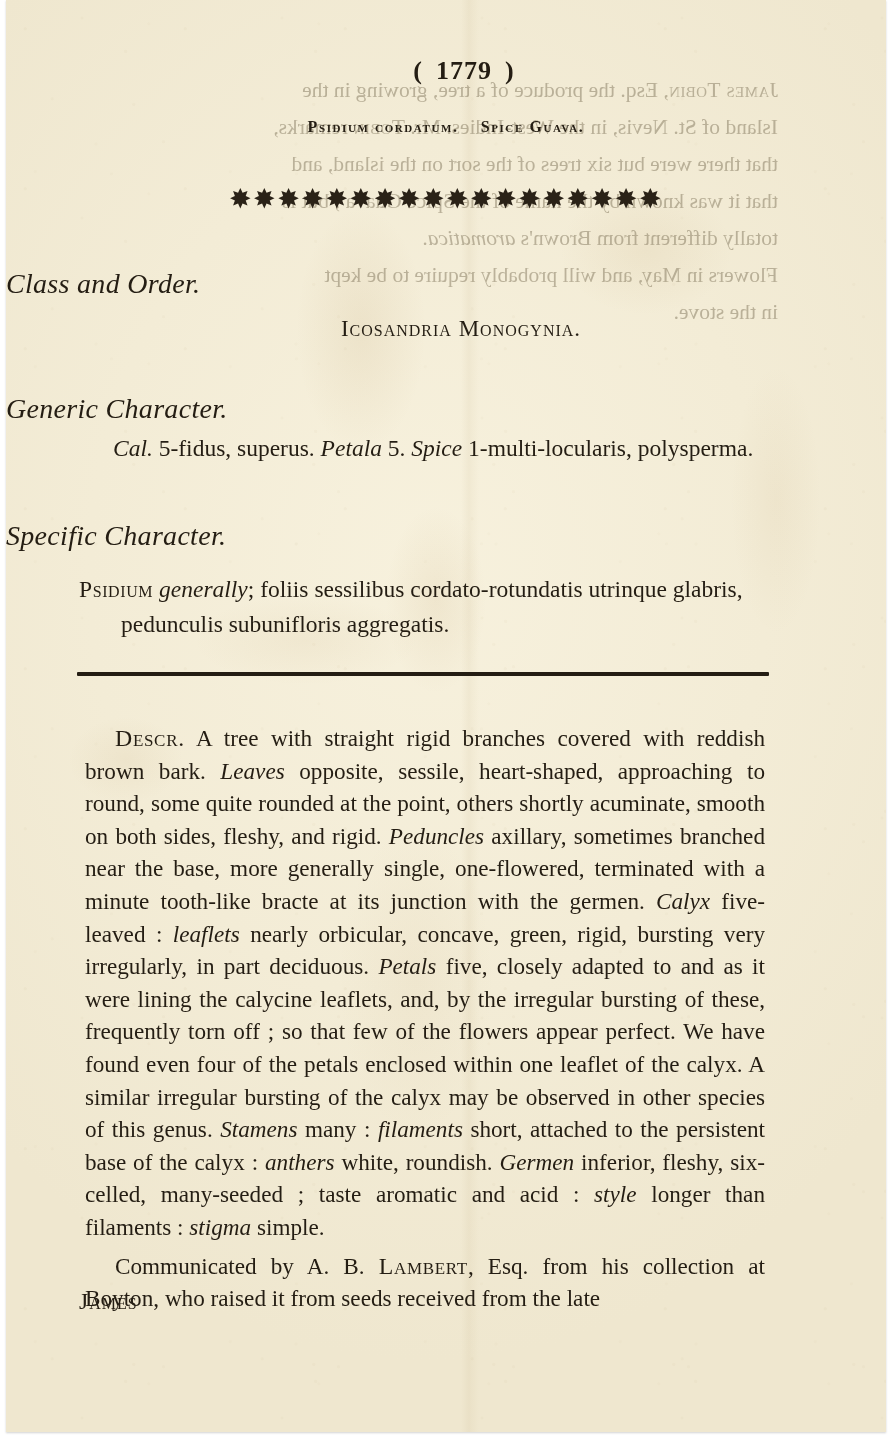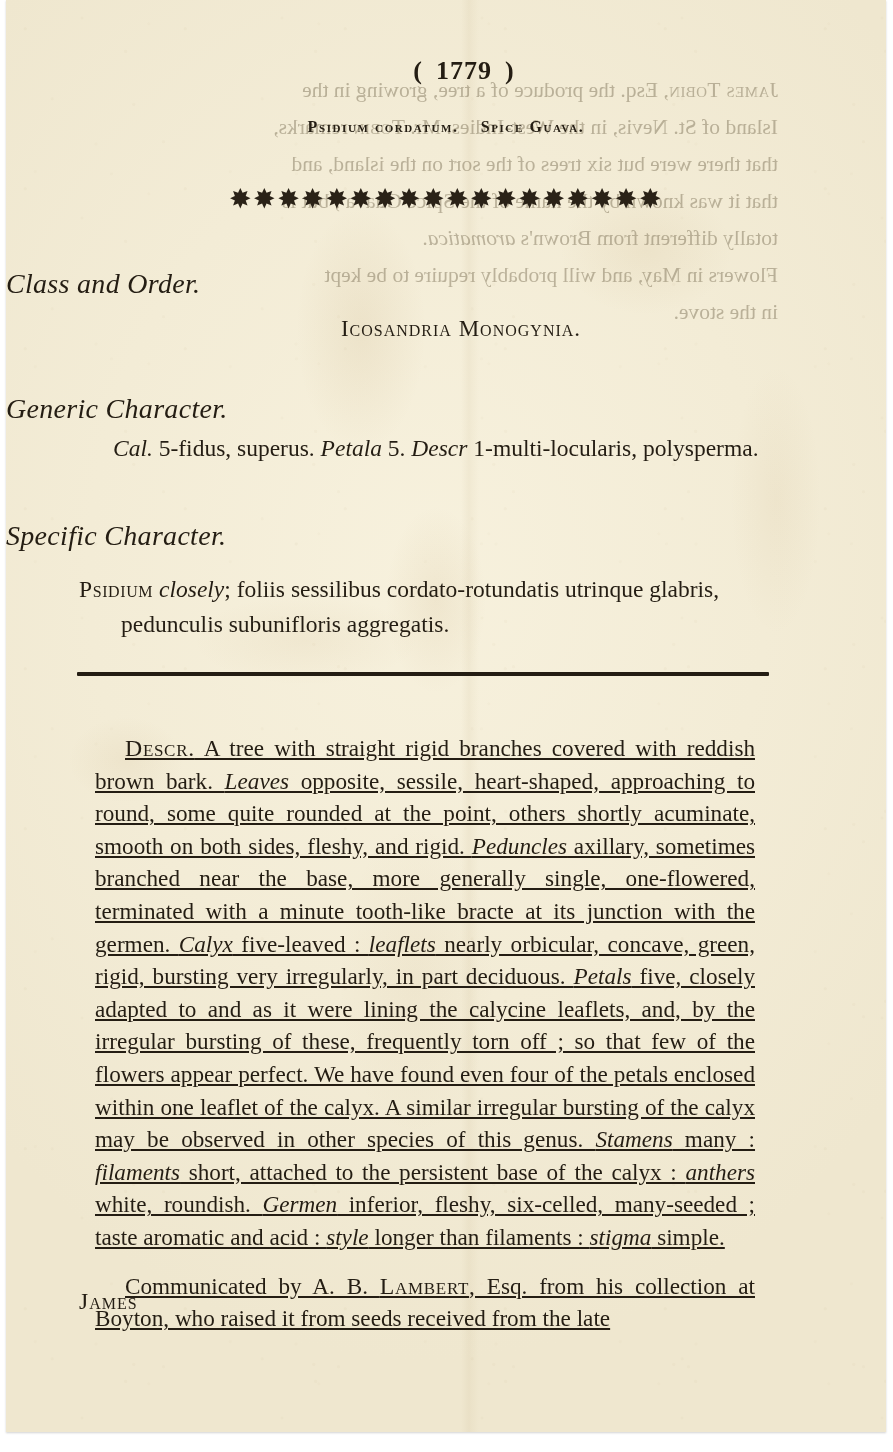--- a/index.html
+++ b/index.html
@@ -193,21 +193,21 @@
   .descr-body {
     position: absolute;
     top: 716px;
     left: 73px;
     width: 692px;
     font-size: 23.2px;
     line-height: 32.6px;
     text-align: justify;
     text-justify: inter-word;
   }
-  .descr-body p { margin: 16px; text-decoration: underline; }
+  .descr-body p { margin: 6px; }
   .descr-body p.para-indent { text-indent: 30px; }
   .descr-body .sc { font-variant: small-caps; letter-spacing: .7px; font-size: 23.8px; }
   .descr-body .it { font-style: italic; }
 
   .catchword {
     position: absolute;
     top: 1288px;
     left: 73px;
     width: 692px;
     text-align: left;
@@ -240,24 +240,24 @@
     <div class="folio"><span class="paren">(</span><span>1779</span><span class="paren">)</span></div>
 
     <div class="species-head"><span>Psidium cordatum.</span><span class="gap"></span><span>Spice Guava.</span></div>
 
     <div class="asterisk-rule">✸✸✸✸✸✸✸✸✸✸✸✸✸✸✸✸✸✸</div>
 
     <div class="sect-label class-order">Class and Order.</div>
     <div class="class-order-value">Icosandria Monogynia.</div>
 
     <div class="sect-label generic-char">Generic Character.</div>
-    <div class="generic-text"><span class="it">Cal.</span><span> 5-fidus, superus.  </span><span class="it">Petala</span><span> 5.  </span><span class="it">Descr</span><span> 1-multi-locularis, polysperma.</span></div>
+    <div class="generic-text"><span class="it">Cal.</span><span> 5-fidus, superus.  </span><span class="it">Petala</span><span> 5.  </span><span class="it">Spice</span><span> 1-multi-locularis, polysperma.</span></div>
 
     <div class="sect-label specific-char">Specific Character.</div>
-    <div class="specific-text"><span class="sc">Psidium</span> <span class="it">closely</span><span>; foliis sessilibus cordato-rotundatis utrinque glabris, pedunculis subunifloris aggregatis.</span></div>
+    <div class="specific-text"><span class="sc">Psidium</span> <span class="it">generally</span><span>; foliis sessilibus cordato-rotundatis utrinque glabris, pedunculis subunifloris aggregatis.</span></div>
 
     <div class="divider"></div>
 
     <div class="descr-body">
       <p class="para-indent"><span class="sc">Descr.</span><span>  A tree with straight rigid branches covered with reddish brown bark.  </span><span class="it">Leaves</span><span> opposite, sessile, heart-shaped, approaching to round, some quite rounded at the point, others shortly acuminate, smooth on both sides, fleshy, and rigid. </span><span class="it">Peduncles</span><span> axillary, sometimes branched near the base, more generally single, one-flowered, terminated with a minute tooth-like bracte at its junction with the germen.  </span><span class="it">Calyx</span><span> five-leaved : </span><span class="it">leaflets</span><span> nearly orbicular, concave, green, rigid, bursting very irregularly, in part deciduous.  </span><span class="it">Petals</span><span> five, closely adapted to and as it were lining the calycine leaflets, and, by the irregular bursting of these, frequently torn off ; so that few of the flowers appear perfect.  We have found even four of the petals enclosed within one leaflet of the calyx. A similar irregular bursting of the calyx may be observed in other species of this genus.  </span><span class="it">Stamens</span><span> many : </span><span class="it">filaments</span><span> short, attached to the persistent base of the calyx : </span><span class="it">anthers</span><span> white, roundish.  </span><span class="it">Germen</span><span> inferior, fleshy, six-celled, many-seeded ; taste aromatic and acid : </span><span class="it">style</span><span> longer than filaments : </span><span class="it">stigma</span><span> simple.</span></p>
 
       <p class="para-indent"><span>Communicated by A. B. </span><span class="sc">Lambert</span><span>, Esq. from his collection at Boyton, who raised it from seeds received from the late</span></p>
     </div>
 
     <div class="catchword">James</div>

